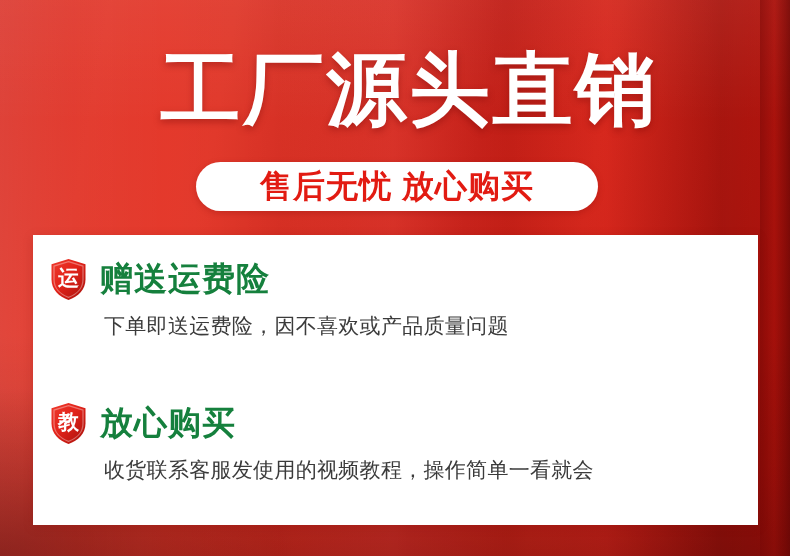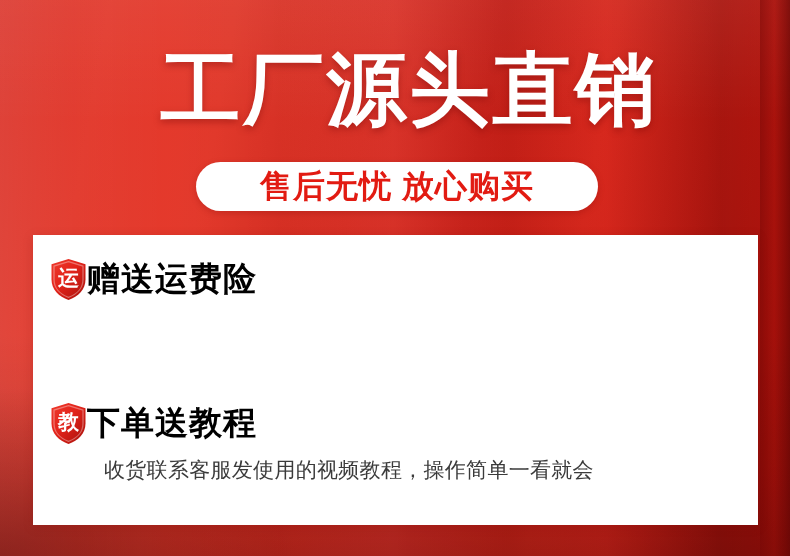--- a/index.html
+++ b/index.html
@@ -117,21 +117,22 @@
   .shield svg{position:absolute;left:0;top:0;}
   .shield-char{
     position:relative;
     color:#ffffff;
     font-size:21px;
     font-weight:bold;
     line-height:21px;
     margin-top:-3px;
   }
   .sec-title{
-    color:#000000;
+    margin-left:13px;
+    color:#15803d;
     font-size:33px;
     font-weight:bold;
     line-height:38px;
     letter-spacing:1px;
     white-space:nowrap;
   }
   .sec-body{
     padding-left:71px;
     margin-top:9px;
   }
@@ -174,40 +175,41 @@
               </linearGradient>
             </defs>
             <path d="M18.5 1 L35.5 6.2 V21.5 C35.5 31.5 28.2 38.6 18.5 42 C8.8 38.6 1.5 31.5 1.5 21.5 V6.2 Z" fill="url(#shg1)"></path>
             <path d="M18.5 3.6 L33 8.1 V21.4 C33 30.1 26.6 36.4 18.5 39.4 C10.4 36.4 4 30.1 4 21.4 V8.1 Z" fill="none" stroke="rgba(255,255,255,0.35)" stroke-width="1.3"></path>
           </svg>
           <span class="shield-char">运</span>
         </span>
         <span class="sec-title">赠送运费险</span>
       </div>
       <div class="sec-body">
+        <div class="body-line">下单即送运费险，因不喜欢或产品质量问题</div>
       </div>
     </div>
 
     <div class="section two">
       <div class="sec-head">
         <span class="shield">
           <svg width="37" height="43" viewBox="0 0 37 43" aria-hidden="true">
             <defs>
               <linearGradient id="shg2" x1="0" y1="0" x2="1" y2="1">
                 <stop offset="0%" stop-color="#ef3a2c"></stop>
                 <stop offset="45%" stop-color="#e2231a"></stop>
                 <stop offset="100%" stop-color="#a7120c"></stop>
               </linearGradient>
             </defs>
             <path d="M18.5 1 L35.5 6.2 V21.5 C35.5 31.5 28.2 38.6 18.5 42 C8.8 38.6 1.5 31.5 1.5 21.5 V6.2 Z" fill="url(#shg2)"></path>
             <path d="M18.5 3.6 L33 8.1 V21.4 C33 30.1 26.6 36.4 18.5 39.4 C10.4 36.4 4 30.1 4 21.4 V8.1 Z" fill="none" stroke="rgba(255,255,255,0.35)" stroke-width="1.3"></path>
           </svg>
           <span class="shield-char">教</span>
         </span>
-        <span class="sec-title">下单送教程</span>
+        <span class="sec-title">放心购买</span>
       </div>
       <div class="sec-body">
         <div class="body-line">收货联系客服发使用的视频教程，操作简单一看就会</div>
       </div>
     </div>
 
   </div>
 </div>
 
 </body></html>

